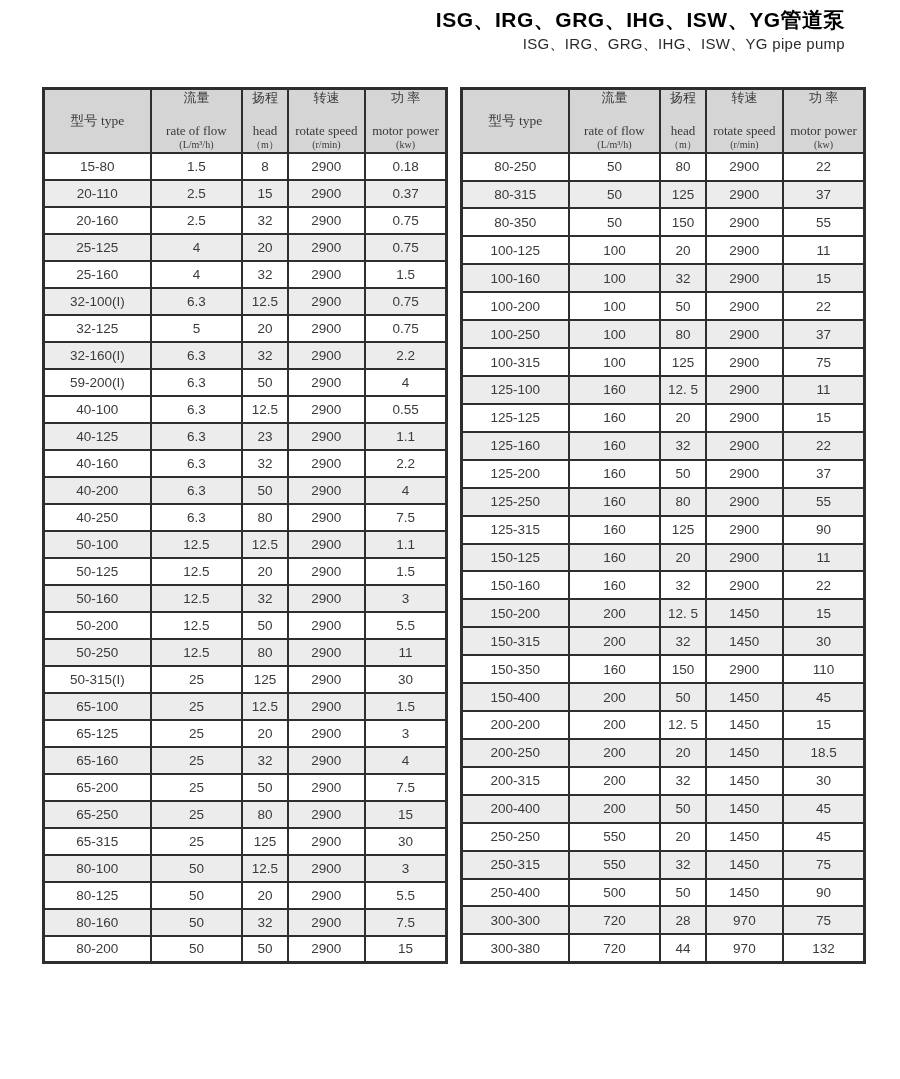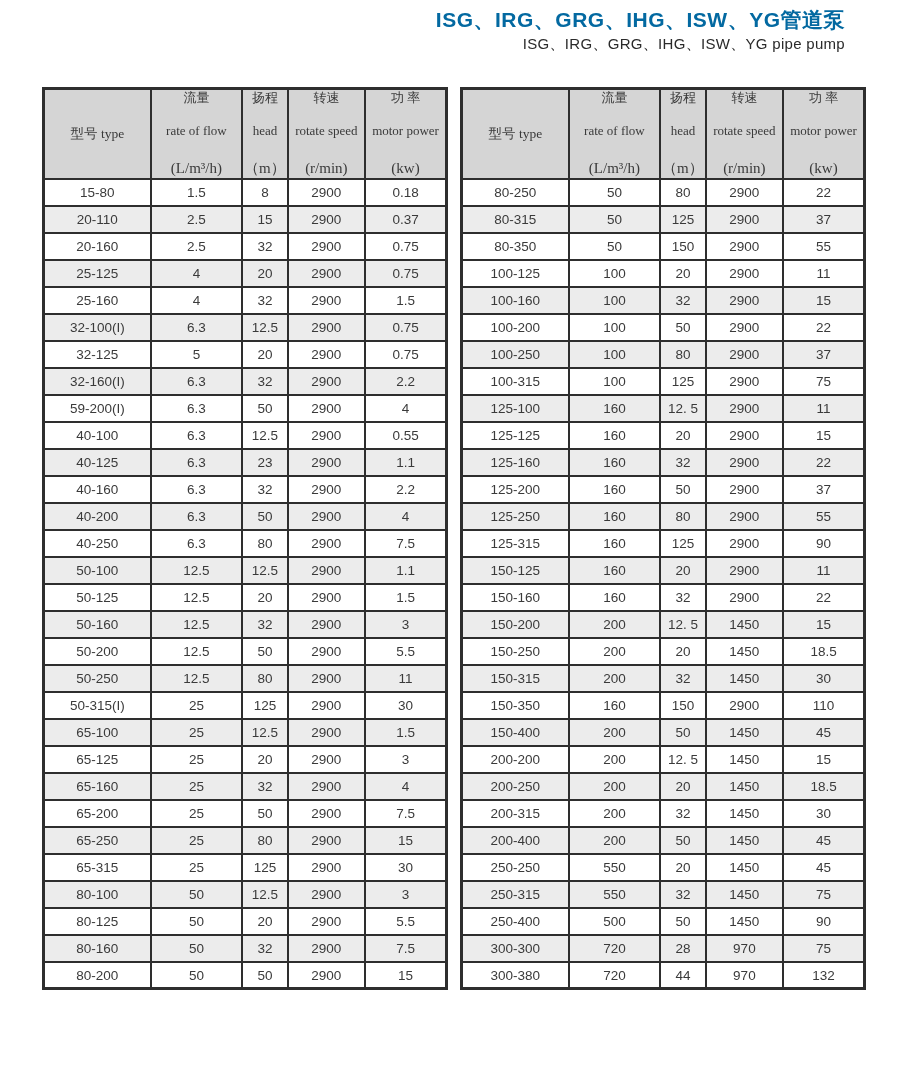--- a/index.html
+++ b/index.html
@@ -12,21 +12,21 @@
     overflow:hidden;
   }
   .title-block {
     padding:6px 55px 0 0;
     text-align:right;
     line-height:1.35;
   }
   .title-zh {
     font-size:21px;
     font-weight:600;
-    color:#0369a1;
+    color:#000000;
     letter-spacing:0.5px;
     padding-left:28px;
   }
   .title-en {
     font-size:15px;
     font-weight:400;
     color:#2a2a2a;
     letter-spacing:0.3px;
     margin-left:28px;
   }
@@ -59,21 +59,21 @@
   table.pump-table td {
     height:27px;
     font-size:13.5px;
     background:#ffffff;
   }
   table.pump-table tr.stripe td {
     background:var(--stripe-bg, #ececec);
   }
   th .zh   { font-size:13px;   line-height:1.25; }
   th .en   { font-size:13px;   line-height:1.25;margin-top:17px; }
-  th .unit { font-size:15px; line-height:1.25;margin-top:20px; }
+  th .unit { font-size:10px; line-height:1.25; }
   th .single-label { font-size:13.5px; }
   
   col.c-type  { width:26.6%; }
   col.c-flow  { width:22.7%; }
   col.c-head  { width:11.3%; }
   col.c-speed { width:19.2%; }
   col.c-power { width:20.2%; }
 </style>
 </head>
 <body>
@@ -484,27 +484,20 @@
             <td>2900</td>
             <td>22</td>
           </tr>
           <tr class="stripe">
             <td>150-200</td>
             <td>200</td>
             <td>12. 5</td>
             <td>1450</td>
             <td>15</td>
           </tr>
-          <tr>
-            <td>150-250</td>
-            <td>200</td>
-            <td>20</td>
-            <td>1450</td>
-            <td>18.5</td>
-          </tr>
           <tr class="stripe">
             <td>150-315</td>
             <td>200</td>
             <td>32</td>
             <td>1450</td>
             <td>30</td>
           </tr>
           <tr>
             <td>150-350</td>
             <td>160</td>

